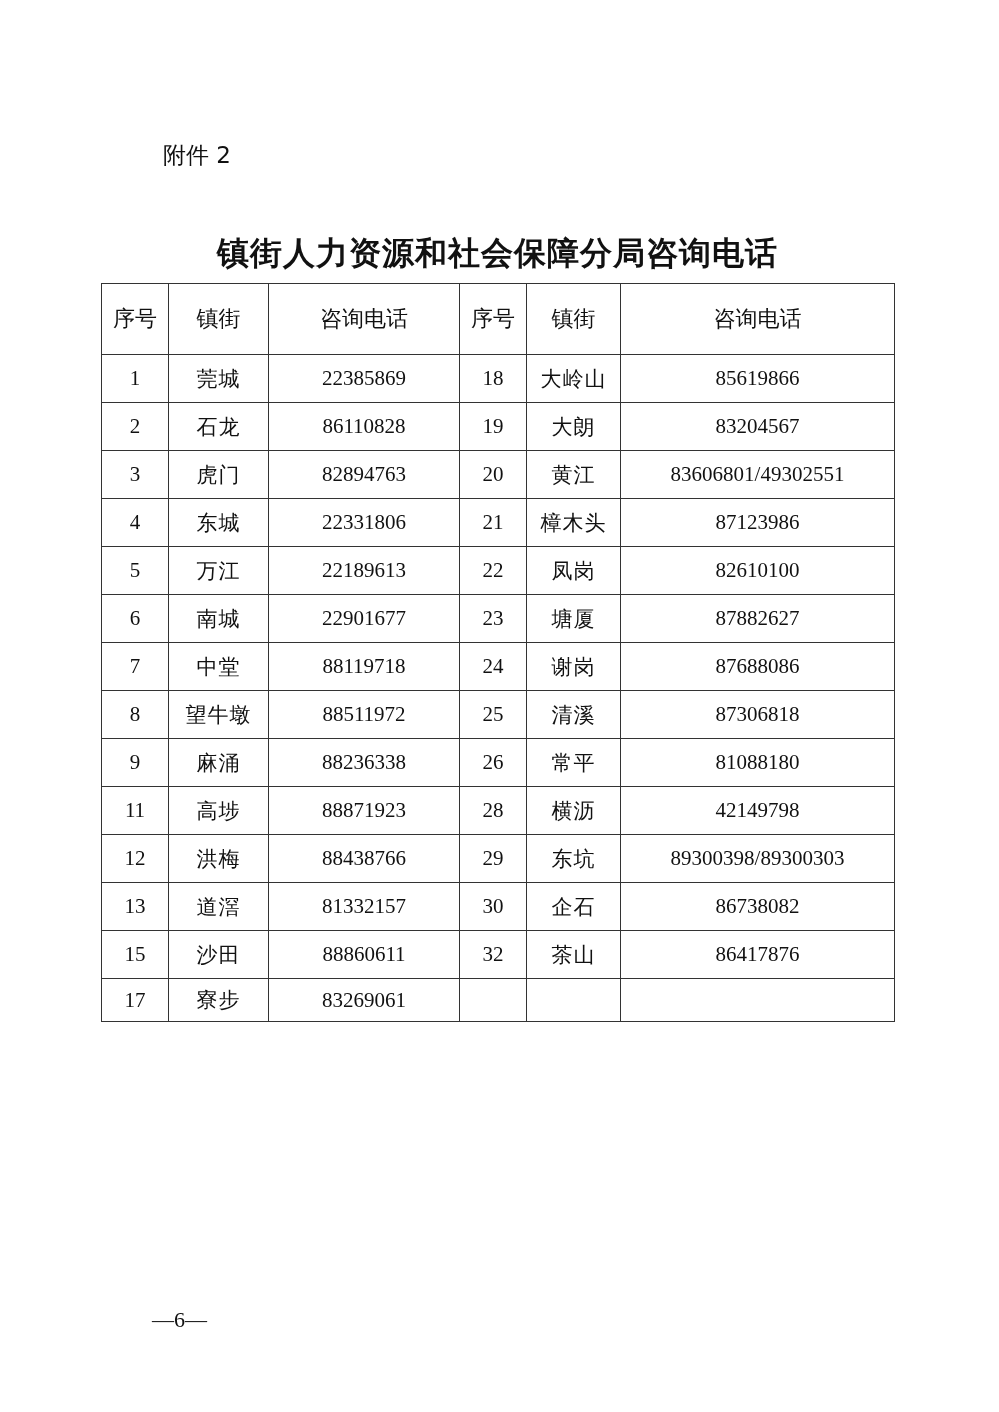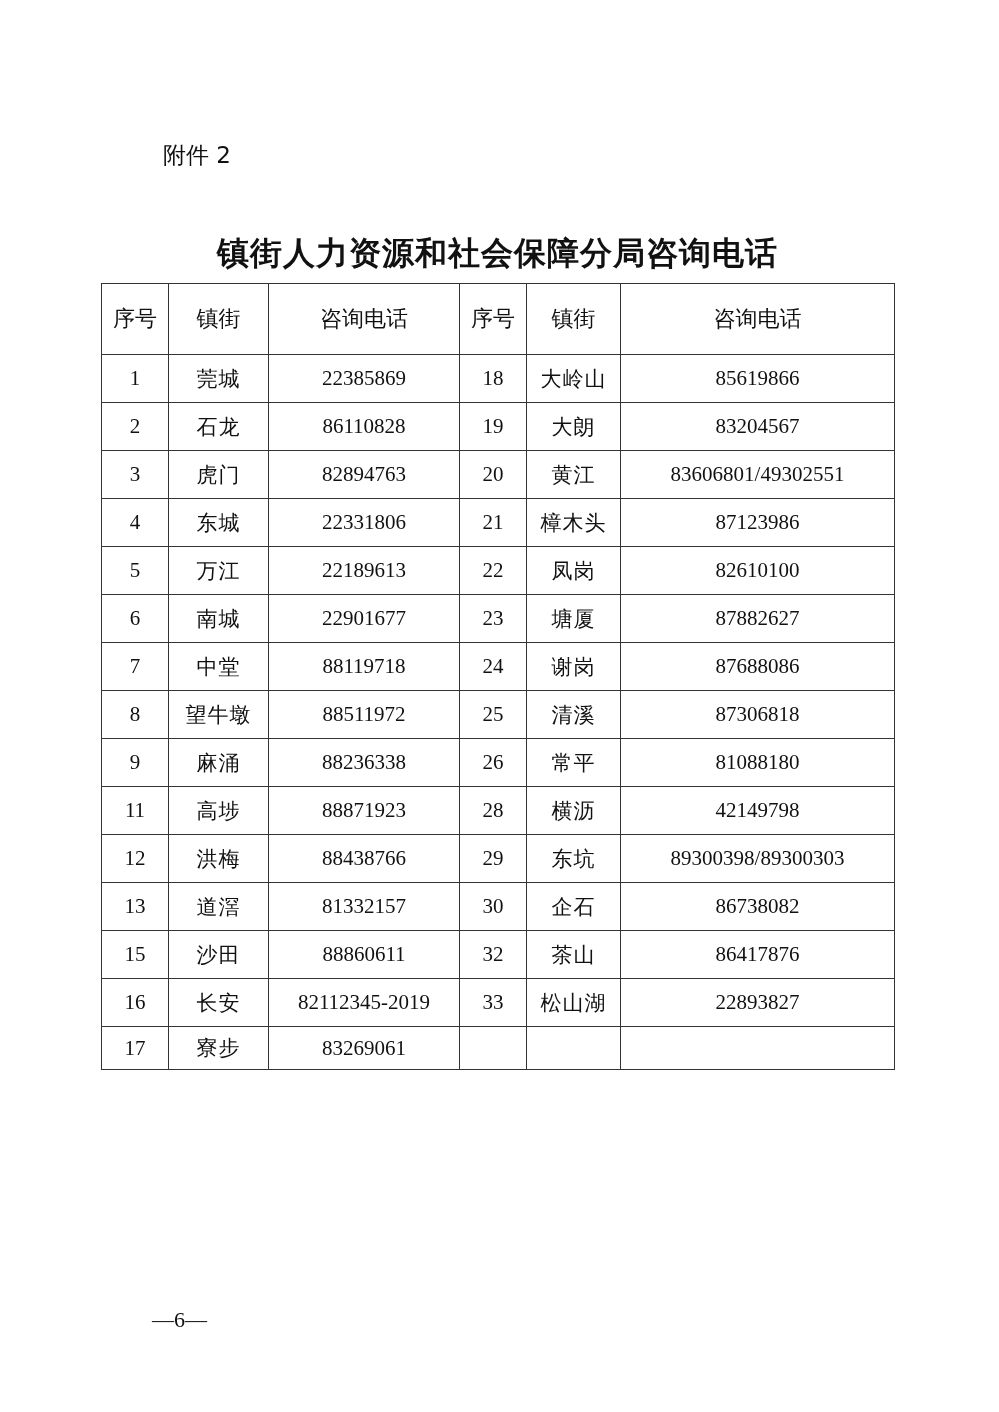--- a/index.html
+++ b/index.html
@@ -145,28 +145,20 @@
         <td>86738082</td>
       </tr>
       <tr>
         <td>15</td>
         <td class="name">沙田</td>
         <td>88860611</td>
         <td>32</td>
         <td class="name">茶山</td>
         <td>86417876</td>
       </tr>
-      <tr>
-        <td>16</td>
-        <td class="name">长安</td>
-        <td>82112345-2019</td>
-        <td>33</td>
-        <td class="name">松山湖</td>
-        <td>22893827</td>
-      </tr>
       <tr class="last">
         <td>17</td>
         <td class="name">寮步</td>
         <td>83269061</td>
         <td></td>
         <td class="name"></td>
         <td></td>
       </tr>
     </tbody>
 </table>

